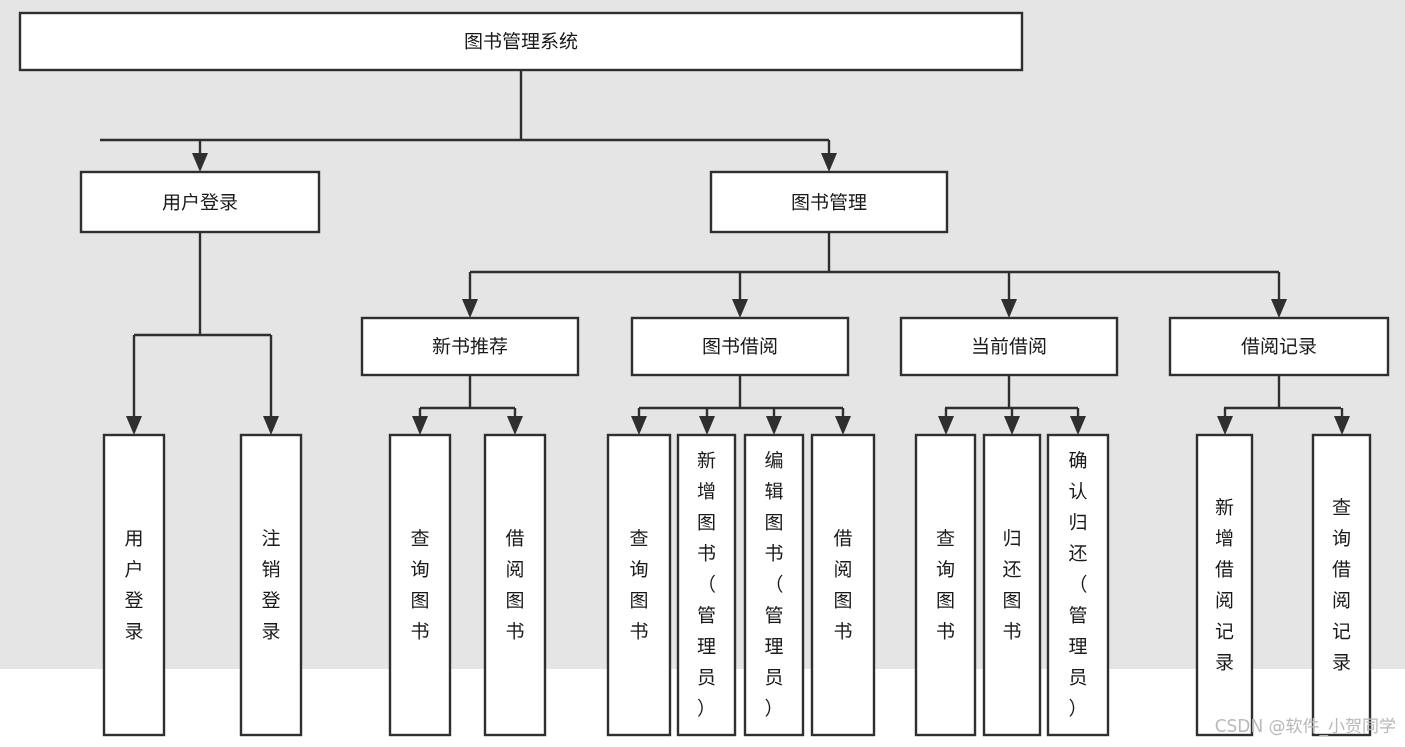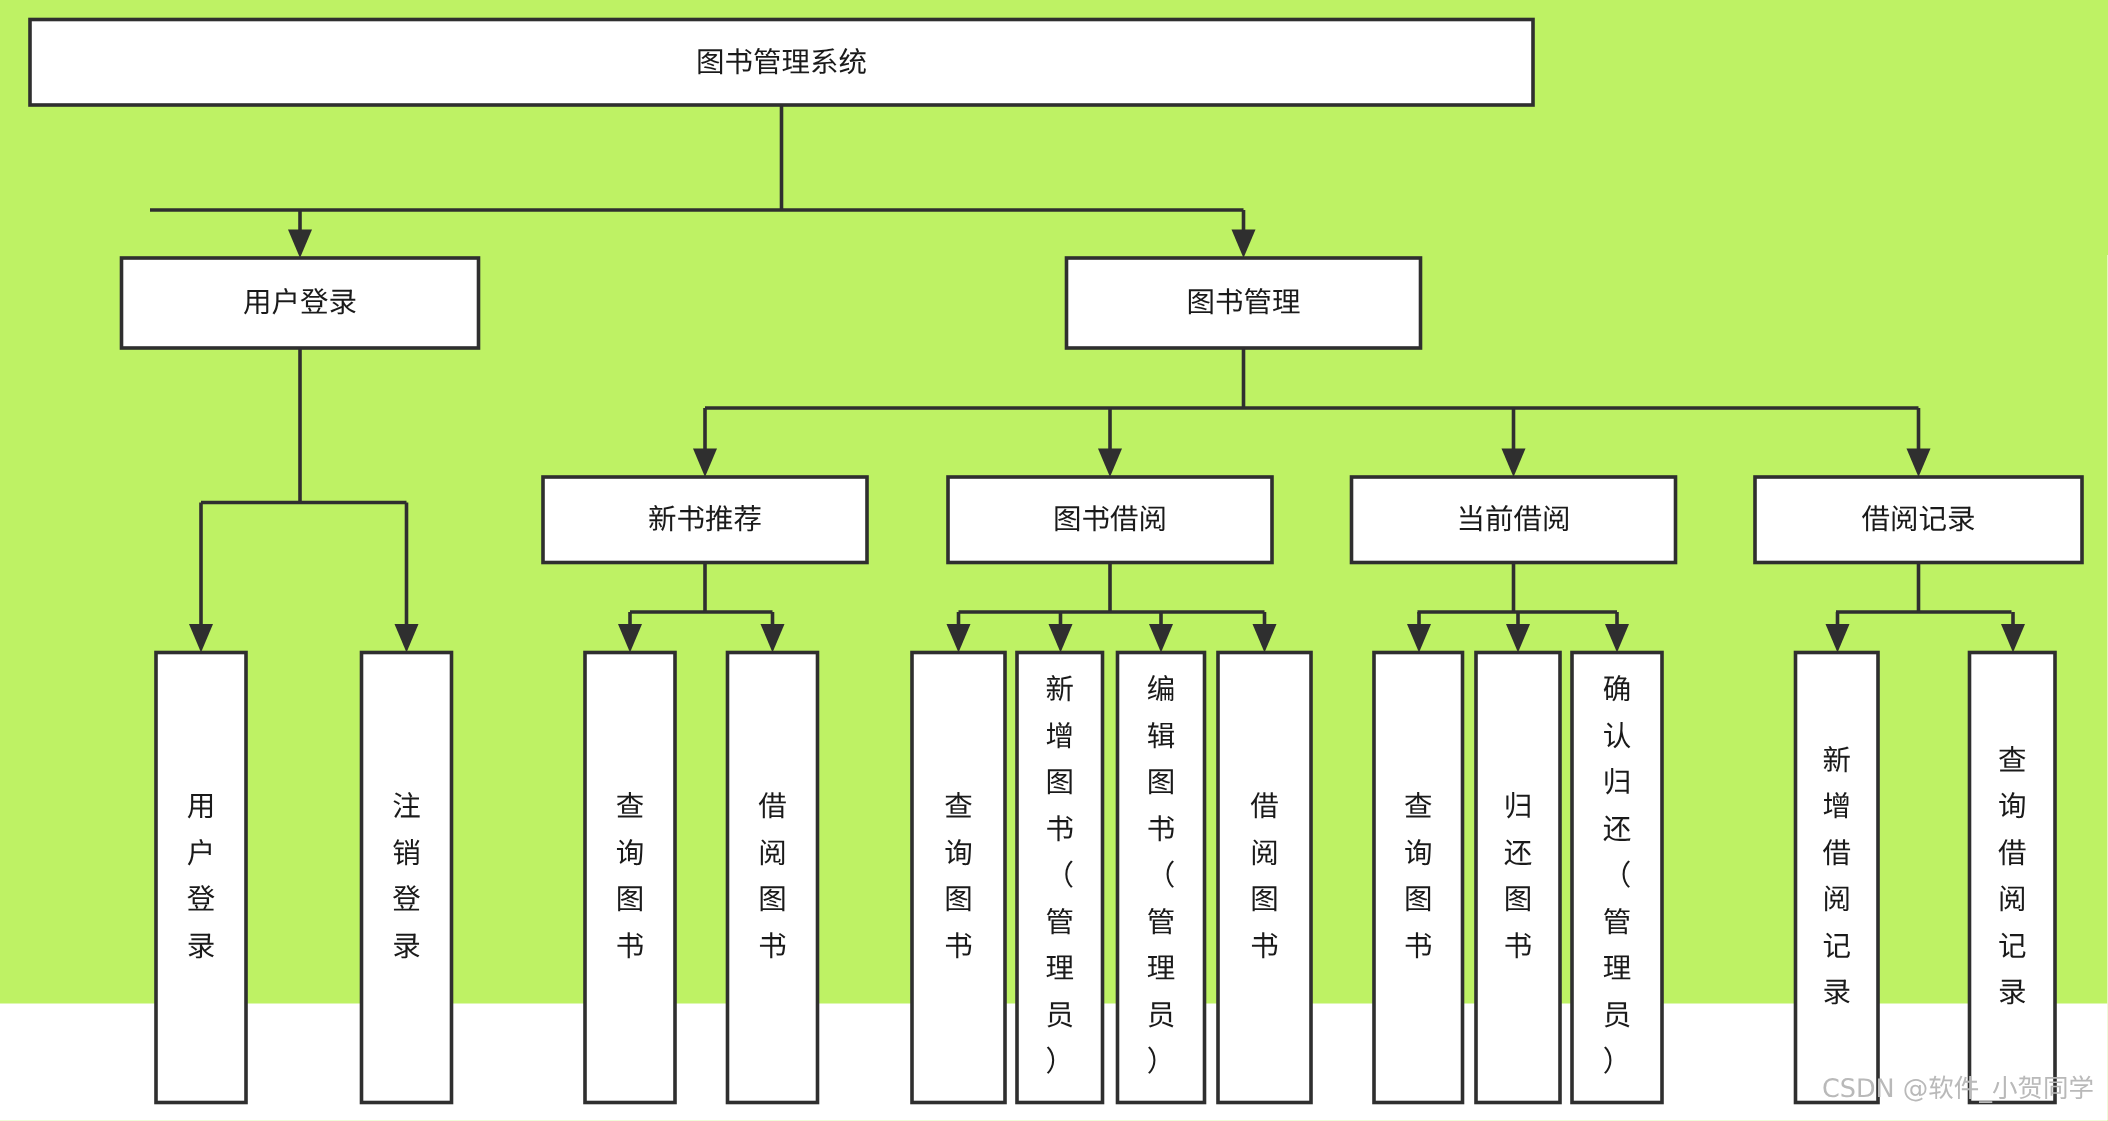--- a/index.html
+++ b/index.html
@@ -11,21 +11,21 @@
   body {
     width: 1405px;
     height: 747px;
     overflow: hidden;
     font-family: "DejaVu Sans", "Liberation Sans", sans-serif;
   }
   #diagram-root {
     position: relative;
     width: 1405px;
     height: 669px;
-    background: #bef264;
+    background: #e5e5e5;
   }
   svg.diagram-canvas {
     position: absolute;
     left: 0;
     top: 0;
     width: 1405px;
     height: 747px;
     display: block;
   }
   .node-box {

